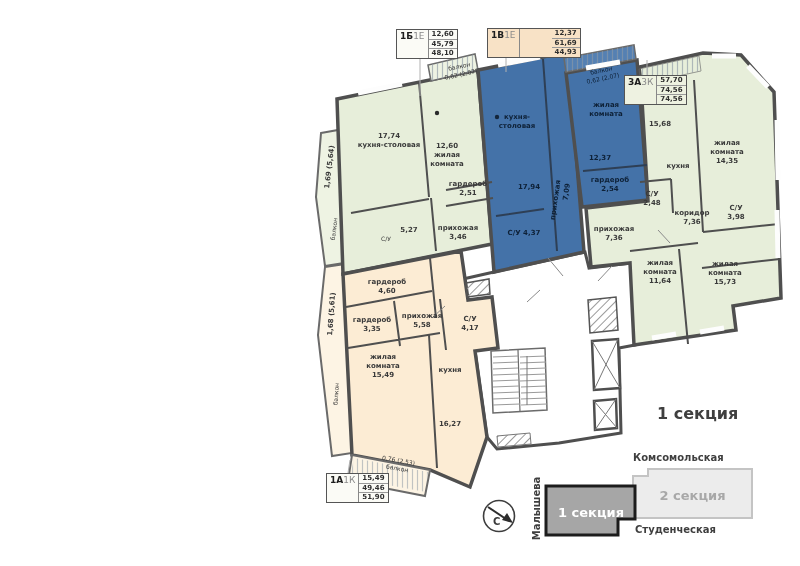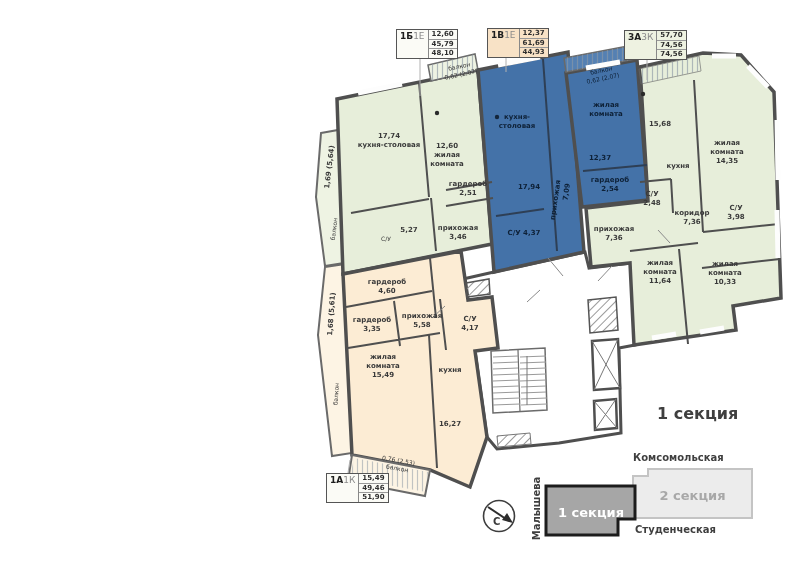--- a/index.html
+++ b/index.html
@@ -12,22 +12,22 @@
       color:#3a3a3a;text-align:center;line-height:1.25;white-space:nowrap;}
   .rl.sm{font-size:6px;font-weight:500;}
   .rl.blue{color:#0e2137;}
   
   .lg{position:absolute;display:flex;background:#fbfbf6;border:1.5px solid #555;}
   .lg .lt{padding:1px 3px;display:flex;justify-content:center;border-right:1px solid #888;}
   .lg .t{font-weight:700;font-size:9px;color:#1e1e1e;line-height:1.15;}
   .lg .c{font-size:9px;color:#8a8a8a;line-height:1.15;}
   .lg .lv div{font-size:7px;font-weight:700;color:#2e2e2e;padding:0 3px;line-height:8.5px;border-bottom:1px solid #999;}
   .lg .lv div:last-child{border-bottom:none;}
-  .lg.tan{background:#f8e2c6;}
-  .lg.grn{background:#eef2e1;}
+  .lg.tan{background:#f8e2c6;gap:32px;}
+  .lg.grn{background:#eef2e1;margin-top:45px;}
   
   .floor-title{position:absolute;left:657px;top:404px;font-size:16px;font-weight:700;color:#3f3f3f;line-height:1.3;}
   .brand{position:absolute;left:318px;top:510px;font-size:21px;font-weight:600;color:#4a4a4a;letter-spacing:.5px;}
   
   .street{position:absolute;font-size:10px;font-weight:700;color:#3f3f3f;white-space:nowrap;}
   .street.vert{transform:rotate(-90deg);transform-origin:center;}
   .sec-label{position:absolute;font-size:13px;font-weight:700;text-align:center;}
   .sec1-label{color:#ffffff;}
   .sec2-label{color:#a8a8a8;}
   .north{position:absolute;font-size:10px;font-weight:700;color:#3a3a3a;}
@@ -246,21 +246,21 @@
         <div>7,36</div>
       </div>
       <div class="rl " style="left: 660px; top: 272px;">
         <div>жилая</div>
         <div>комната</div>
         <div>11,64</div>
       </div>
       <div class="rl " style="left: 725px; top: 273px;">
         <div>жилая</div>
         <div>комната</div>
-        <div>10,33</div>
+        <div>15,73</div>
       </div>
       <div class="rl " style="left: 387px; top: 287px;">
         <div>гардероб</div>
         <div>4,60</div>
       </div>
       <div class="rl " style="left: 372px; top: 325px;">
         <div>гардероб</div>
         <div>3,35</div>
       </div>
       <div class="rl " style="left: 422px; top: 321px;">

